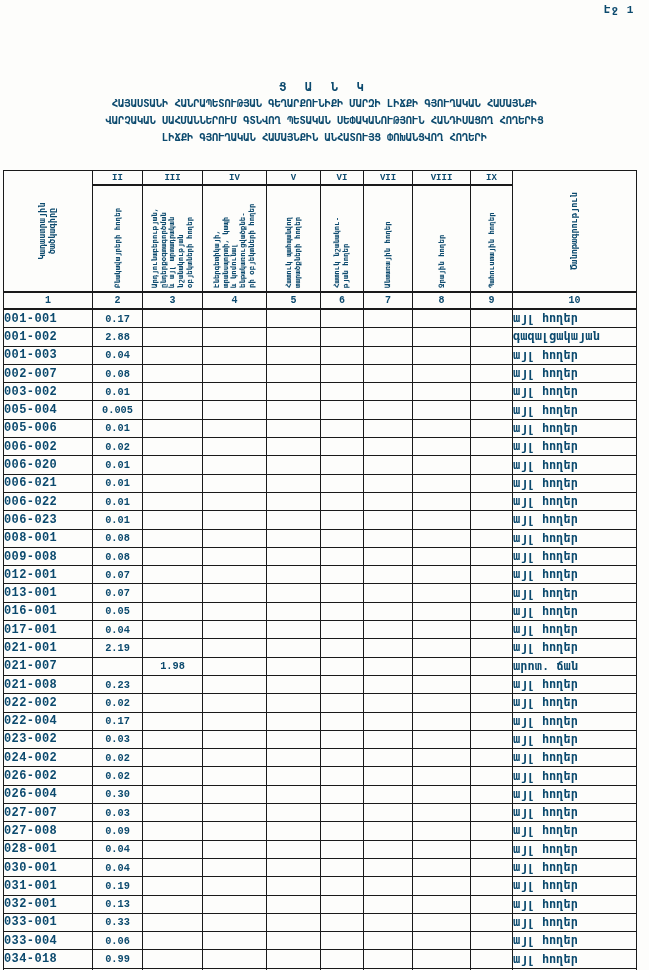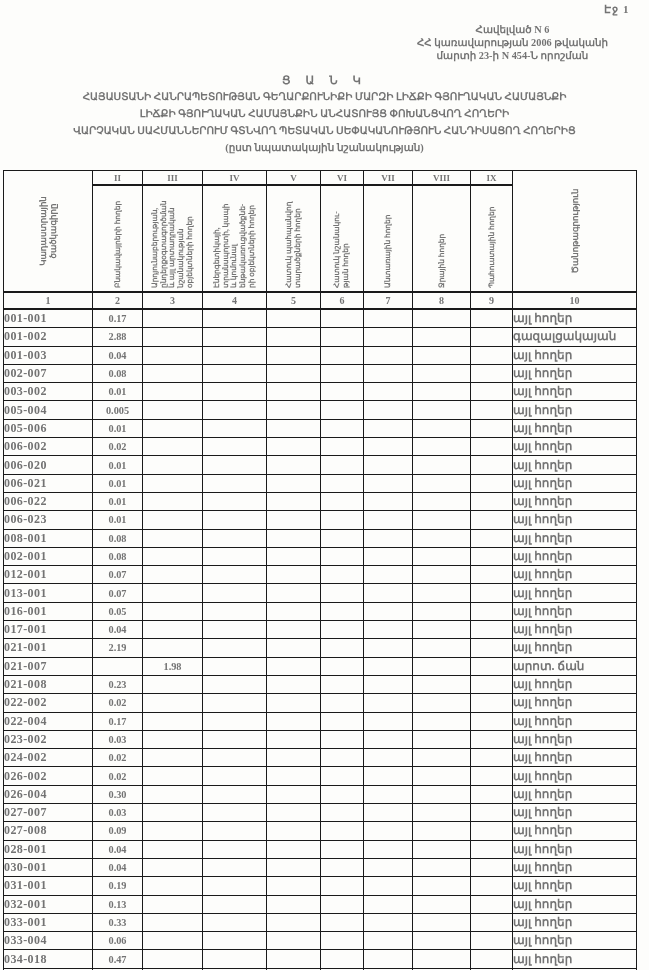--- a/index.html
+++ b/index.html
@@ -1,38 +1,38 @@
 <!DOCTYPE html>
 <html><head>
 <meta charset="utf-8">
 <style>
   html, body { margin: 0; padding: 0; background: #e8e8e8; }
   .page {
     position: relative;
     width: 649px;
     height: 970px;
     background: #fdfdfb;
-    font-family: Liberation Serif, serif;
-    color: #737373;
+    font-family: Liberation Mono, monospace;
+    color: #0c4a6e;
     overflow: hidden;
   }
   .page-number {
     position: absolute;
     top: 3px; left: 604px;
     font-size: 11px; font-weight: bold; letter-spacing: 1px;
   }
   .annex-block {
     position: absolute;
     top: 23px; left: 380px; width: 265px;
     text-align: center;
     font-size: 10.3px; font-weight: bold; line-height: 13px;
   }
   .doc-title {
     position: absolute;
-    top: 72px; left: 0; width: 649px;
+    top: 80px; left: 0; width: 649px;
     text-align: center;
     font-weight: bold;
   }
   .doc-title .cank { font-size: 11.5px; letter-spacing: 6px; line-height: 16px; }
   .doc-title .tline { font-size: 10.4px; line-height: 17px; }
   .doc-title .subline { font-size: 10.4px; line-height: 17px; }
 
   table.land-table {
     position: absolute;
     top: 170px; left: 3px;
@@ -81,32 +81,26 @@
     text-align: left; padding-left: 4px;
   }
 </style>
 </head>
 <body>
 
 <div class="page">
 
   <div class="page-number">Էջ 1</div>
 
-  <div class="annex-block">
-    <div>Հավելված N 6</div>
-    <div>ՀՀ կառավարության 2006 թվականի</div>
-    <div>մարտի 23-ի N 454-Ն որոշման</div>
-  </div>
 
   <div class="doc-title">
     <div class="cank">Ց Ա Ն Կ</div>
     <div class="tline">ՀԱՅԱՍՏԱՆԻ ՀԱՆՐԱՊԵՏՈՒԹՅԱՆ ԳԵՂԱՐՔՈՒՆԻՔԻ ՄԱՐԶԻ ԼԻՃՔԻ ԳՅՈՒՂԱԿԱՆ ՀԱՄԱՅՆՔԻ</div>
+    <div class="tline">ՎԱՐՉԱԿԱՆ ՍԱՀՄԱՆՆԵՐՈՒՄ ԳՏՆՎՈՂ ՊԵՏԱԿԱՆ ՍԵՓԱԿԱՆՈՒԹՅՈՒՆ ՀԱՆԴԻՍԱՑՈՂ ՀՈՂԵՐԻՑ</div>
     <div class="tline">ԼԻՃՔԻ ԳՅՈՒՂԱԿԱՆ ՀԱՄԱՅՆՔԻՆ ԱՆՀԱՏՈՒՅՑ ՓՈԽԱՆՑՎՈՂ ՀՈՂԵՐԻ</div>
-    <div class="tline">ՎԱՐՉԱԿԱՆ ՍԱՀՄԱՆՆԵՐՈՒՄ ԳՏՆՎՈՂ ՊԵՏԱԿԱՆ ՍԵՓԱԿԱՆՈՒԹՅՈՒՆ ՀԱՆԴԻՍԱՑՈՂ ՀՈՂԵՐԻՑ</div>
-    <div class="subline">(ըստ նպատակային նշանակության)</div>
   </div>
 
   <table class="land-table">
     <colgroup>
       <col style="width:89px">
         <col style="width:50px">
         <col style="width:60px">
       <col style="width:64px">
         <col style="width:54px">
         <col style="width:43px">
@@ -353,21 +347,21 @@
           <td class="td-val"></td>
           <td></td>
           <td></td>
           <td></td>
           <td></td>
           <td></td>
           <td></td>
           <td class="td-note">այլ հողեր</td>
         </tr>
         <tr class="data-row">
-          <td class="td-code">002-001</td>
+          <td class="td-code">009-008</td>
           <td class="td-val">0.08</td>
           <td class="td-val"></td>
           <td></td>
           <td></td>
           <td></td>
           <td></td>
           <td></td>
           <td></td>
           <td class="td-note">այլ հողեր</td>
         </tr>
@@ -618,21 +612,21 @@
           <td></td>
           <td></td>
           <td></td>
           <td></td>
           <td></td>
           <td></td>
           <td class="td-note">այլ հողեր</td>
         </tr>
         <tr class="data-row">
           <td class="td-code">034-018</td>
-          <td class="td-val">0.47</td>
+          <td class="td-val">0.99</td>
           <td class="td-val"></td>
           <td></td>
           <td></td>
           <td></td>
           <td></td>
           <td></td>
           <td></td>
           <td class="td-note">այլ հողեր</td>
         </tr>
         <tr class="data-row">

